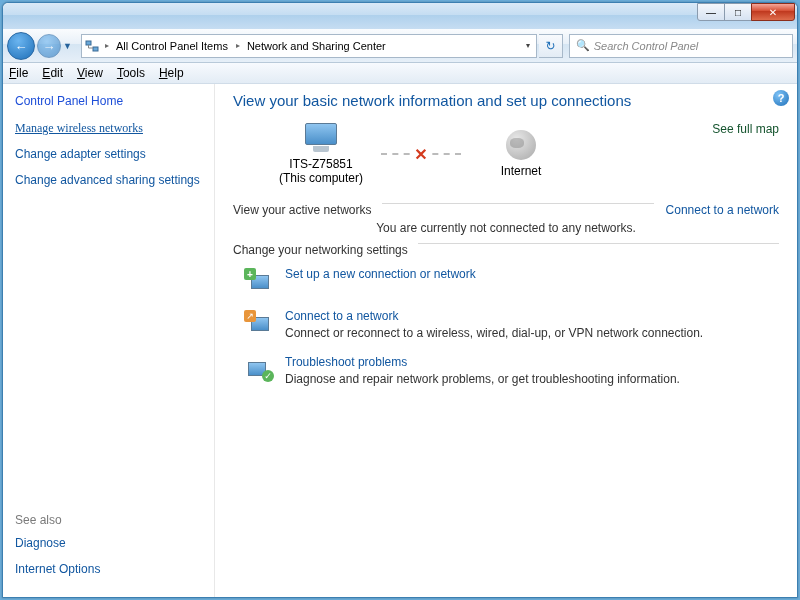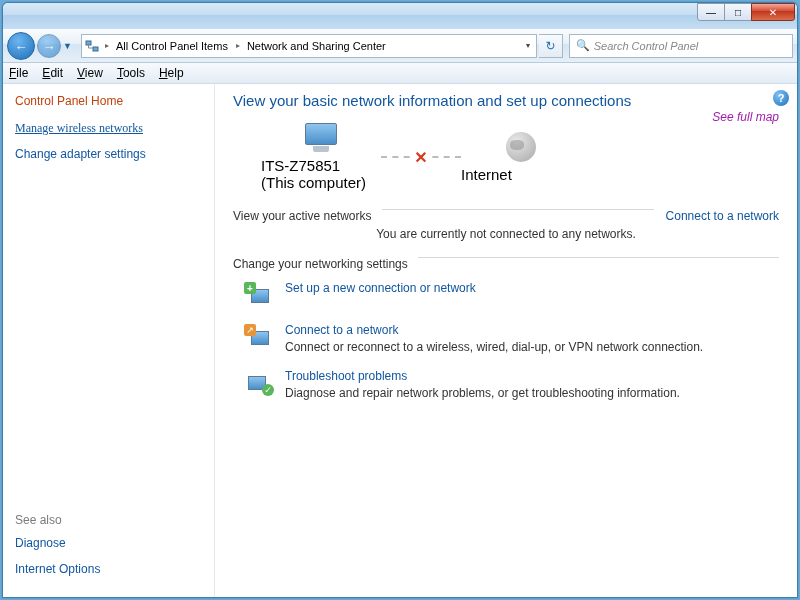--- a/index.html
+++ b/index.html
@@ -20,45 +20,45 @@
 .addr-sep { padding: 0 3px; color: #666; font-size: 8px; }
 .addr-dd { margin-left: auto; padding: 0 6px; color: #444; font-size: 8px; }
 .refresh-btn { width: 24px; height: 24px; border: 1px solid #a7b8c9; border-left: none; background: linear-gradient(to bottom, #f8fafd, #e3ecf5); display: flex; align-items: center; justify-content: center; color: #1e6fb8; font-size: 12px; }
 .searchbox { width: 224px; height: 24px; border: 1px solid #a7b8c9; background: #fff; margin-left: 4px; display: flex; align-items: center; padding: 0 6px; font-size: 11px; color: #888; font-style: italic; }
 .searchbox .mag { margin-right: 4px; font-style: normal; color: #555; }
 .menubar { height: 21px; background: linear-gradient(to bottom, #f7fafe, #e3ecf5); border-bottom: 1px solid #d0dce8; display: flex; align-items: center; padding: 0 6px; font-size: 12px; gap: 14px; }
 .menubar span { text-decoration: underline; text-decoration-color: transparent; }
 .menubar .accel { text-decoration: underline; }
 .content { display: flex; height: 513px; }
 .sidebar { width: 212px; background: #fff; padding: 10px 12px; font-size: 12px; display: flex; flex-direction: column; border-right: 1px solid #e8e8e8; }
-.sidebar .home-link { color: #c2410c; margin-bottom: 12px; }
+.sidebar .home-link { color: #1d4ed8; margin-bottom: 12px; }
 .sidebar-link { color: #1257a0; margin-bottom: 10px; cursor: pointer; line-height: 1.35; }
 .sidebar-link.active { text-decoration: underline; font-family: Liberation Serif, serif; }
 .see-also { margin-top: auto; }
 .see-also-hdr { color: #7a7a7a; margin-bottom: 8px; margin-top: 36px; }
 .main { flex: 1; padding: 8px 18px 12px 18px; font-size: 12px; position: relative; overflow-y: auto; }
 .help-icon { position: absolute; top: 6px; right: 8px; width: 16px; height: 16px; border-radius: 50%; background: radial-gradient(circle at 35% 30%, #7ec3f7, #1e6fb8); color: #fff; font-size: 11px; font-weight: bold; display: flex; align-items: center; justify-content: center; }
 .page-title { color: #1257a0; font-size: 15px; font-weight: normal; margin-bottom: 14px; }
-.map-link { position: absolute; top: 26px; right: 18px; color: #a21caf; cursor: pointer; font-size: 12px; font-style: italic; }
+.map-link { position: absolute; top: 38px; right: 18px; color: #14532d; cursor: pointer; font-size: 12px; }
 .net-diagram { display: flex; align-items: center; gap: 0; margin-left: 28px; margin-bottom: 18px; }
-.net-node { text-align: left; font-size: 15px; width: 120px; }
+.net-node { text-align: center; font-size: 12px; width: 120px; }
 .net-node .ic { width: 40px; height: 32px; margin: 0 auto 2px; }
 .comp-ic { position: relative; }
 .comp-ic .mon { width: 32px; height: 22px; background: linear-gradient(to bottom, #8fc5f0, #4a8fc9); border: 1px solid #5a7a96; border-radius: 2px; margin: 0 auto; }
 .comp-ic .base { width: 16px; height: 6px; background: #b8c5d0; margin: 1px auto 0; border-radius: 0 0 2px 2px; }
 .globe-ic { width: 30px; height: 30px; border-radius: 50%; background: radial-gradient(circle at 35% 30%, #e8e8e8, #a8a8a8); margin: 0 auto; position: relative; }
 .globe-ic::after { content: ""; position: absolute; top: 8px; left: 4px; width: 14px; height: 10px; background: rgba(120,120,120,0.4); border-radius: 40%; }
 .conn-line { width: 80px; position: relative; display: flex; align-items: center; }
 .conn-line .dash { flex:1; border-top: 2px dashed #bbb; }
 .conn-line .xmark { position: absolute; left: 50%; top: 50%; transform: translate(-50%, -50%); color: #d43b1f; font-size: 16px; font-weight: bold; background: #fff; padding: 0 2px; }
 .section-hdr { display: flex; margin-bottom: 4px; margin-top: 6px; }
 .section-hdr .lbl { color: #333; margin-right: 10px; }
 .section-hdr .rule { flex: 1; border-top: 1px solid #d8d8d8; }
 .section-hdr .rt-link { color: #1257a0; margin-left: 12px; cursor: pointer; }
-.no-conn { text-align: center; color: #333; margin-bottom: 16px; margin-top: 4px; }
+.no-conn { text-align: center; color: #333; margin-bottom: 8px; margin-top: 4px; }
 .opt-list { }
 .opt { display: flex; align-items: flex-start; margin: 10px 4px 14px 12px; gap: 12px; }
 .opt-ic { width: 28px; height: 28px; flex-shrink: 0; display: flex; align-items: center; justify-content: center; font-size: 18px; }
 .opt-txt { flex: 1; }
 .opt-title { color: #1257a0; cursor: pointer; margin-bottom: 2px; }
 .opt-desc { color: #333; line-height: 1.35; }
 .ic-setup { position: relative; width: 26px; height: 22px; }
 .ic-setup .m { width: 18px; height: 14px; background: linear-gradient(#8fc5f0,#4a8fc9); border:1px solid #5a7a96; position:absolute; top:5px; left:5px; }
 .ic-setup .plus { position:absolute; top:-2px; left:-2px; width:12px; height:12px; background:#5bb55b; border-radius:2px; color:#fff; font-size:10px; font-weight:bold; display:flex; align-items:center; justify-content:center; }
 .ic-connect { position: relative; width: 26px; height: 22px; }
@@ -114,20 +114,21 @@
     <span><span class="accel">V</span>iew</span>
     <span><span class="accel">T</span>ools</span>
     <span><span class="accel">H</span>elp</span>
   </div>
 
   <div class="content">
     <div class="sidebar">
       <div class="home-link">Control Panel Home</div>
       <div class="sidebar-link active">Manage wireless networks</div>
       <div class="sidebar-link">Change adapter settings</div>
+      <div class="sidebar-link">Change advanced sharing settings</div>
       <div class="see-also">
         <div class="see-also-hdr">See also</div>
         <div class="sidebar-link">Diagnose</div>
         <div class="sidebar-link">Internet Options</div>
       </div>
     </div>
 
     <div class="main">
       <div class="help-icon">?</div>
       <div class="page-title">View your basic network information and set up connections</div>

